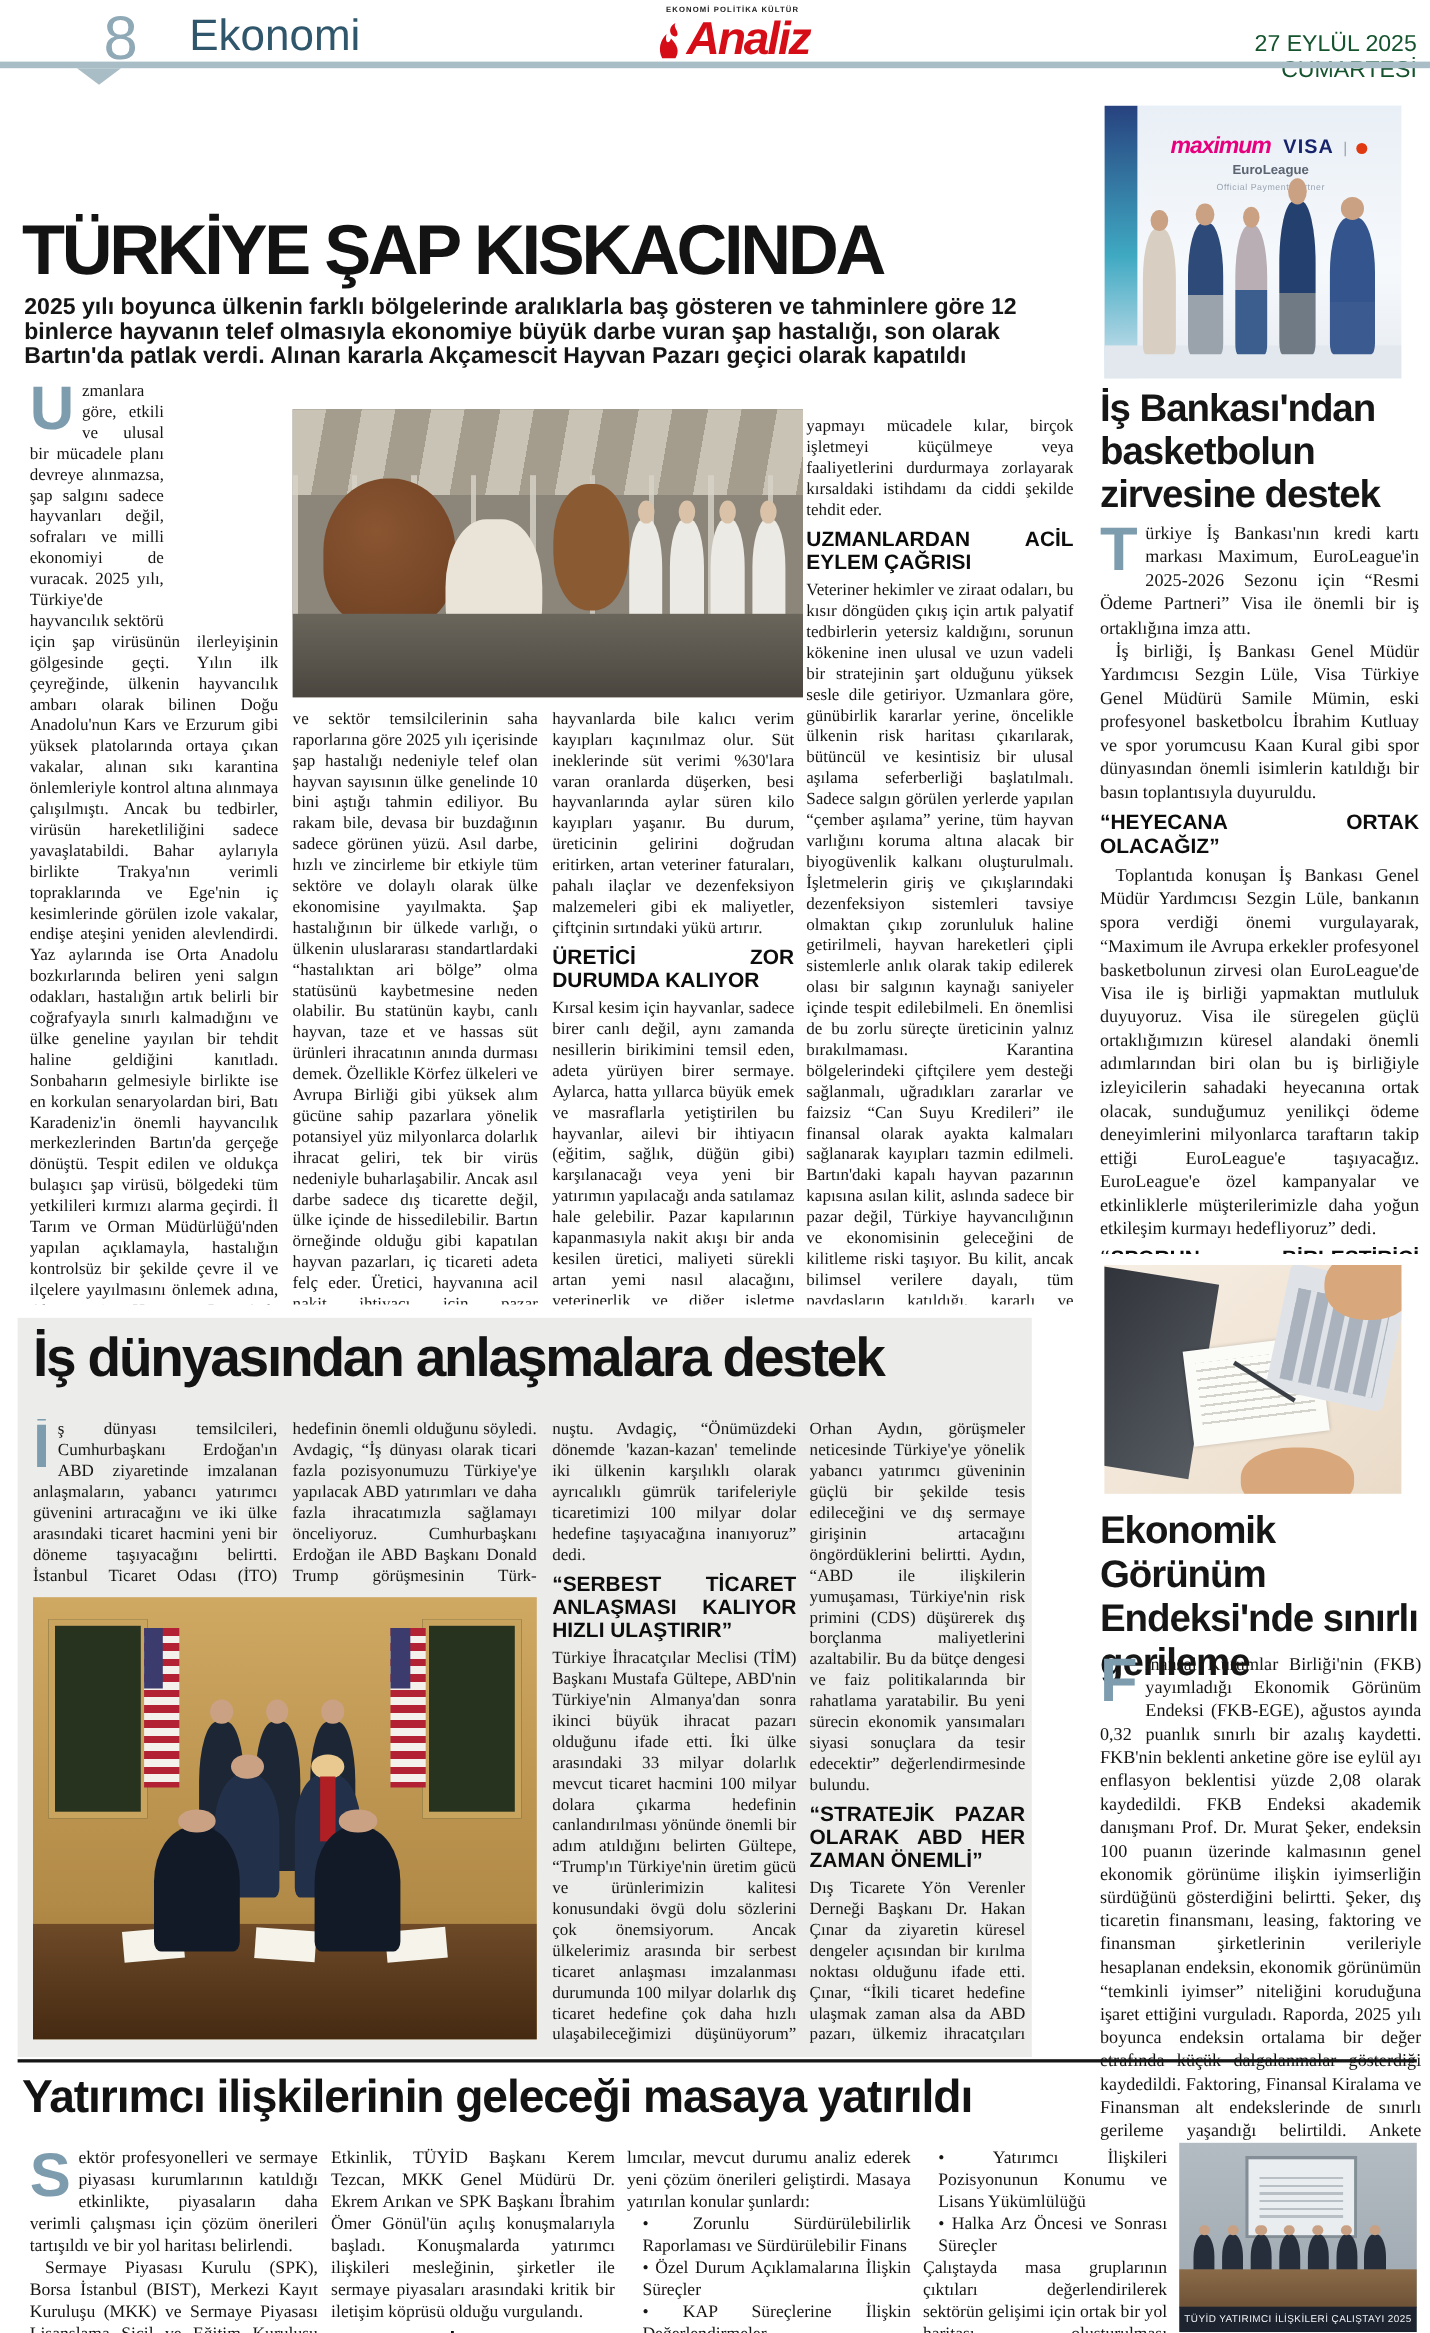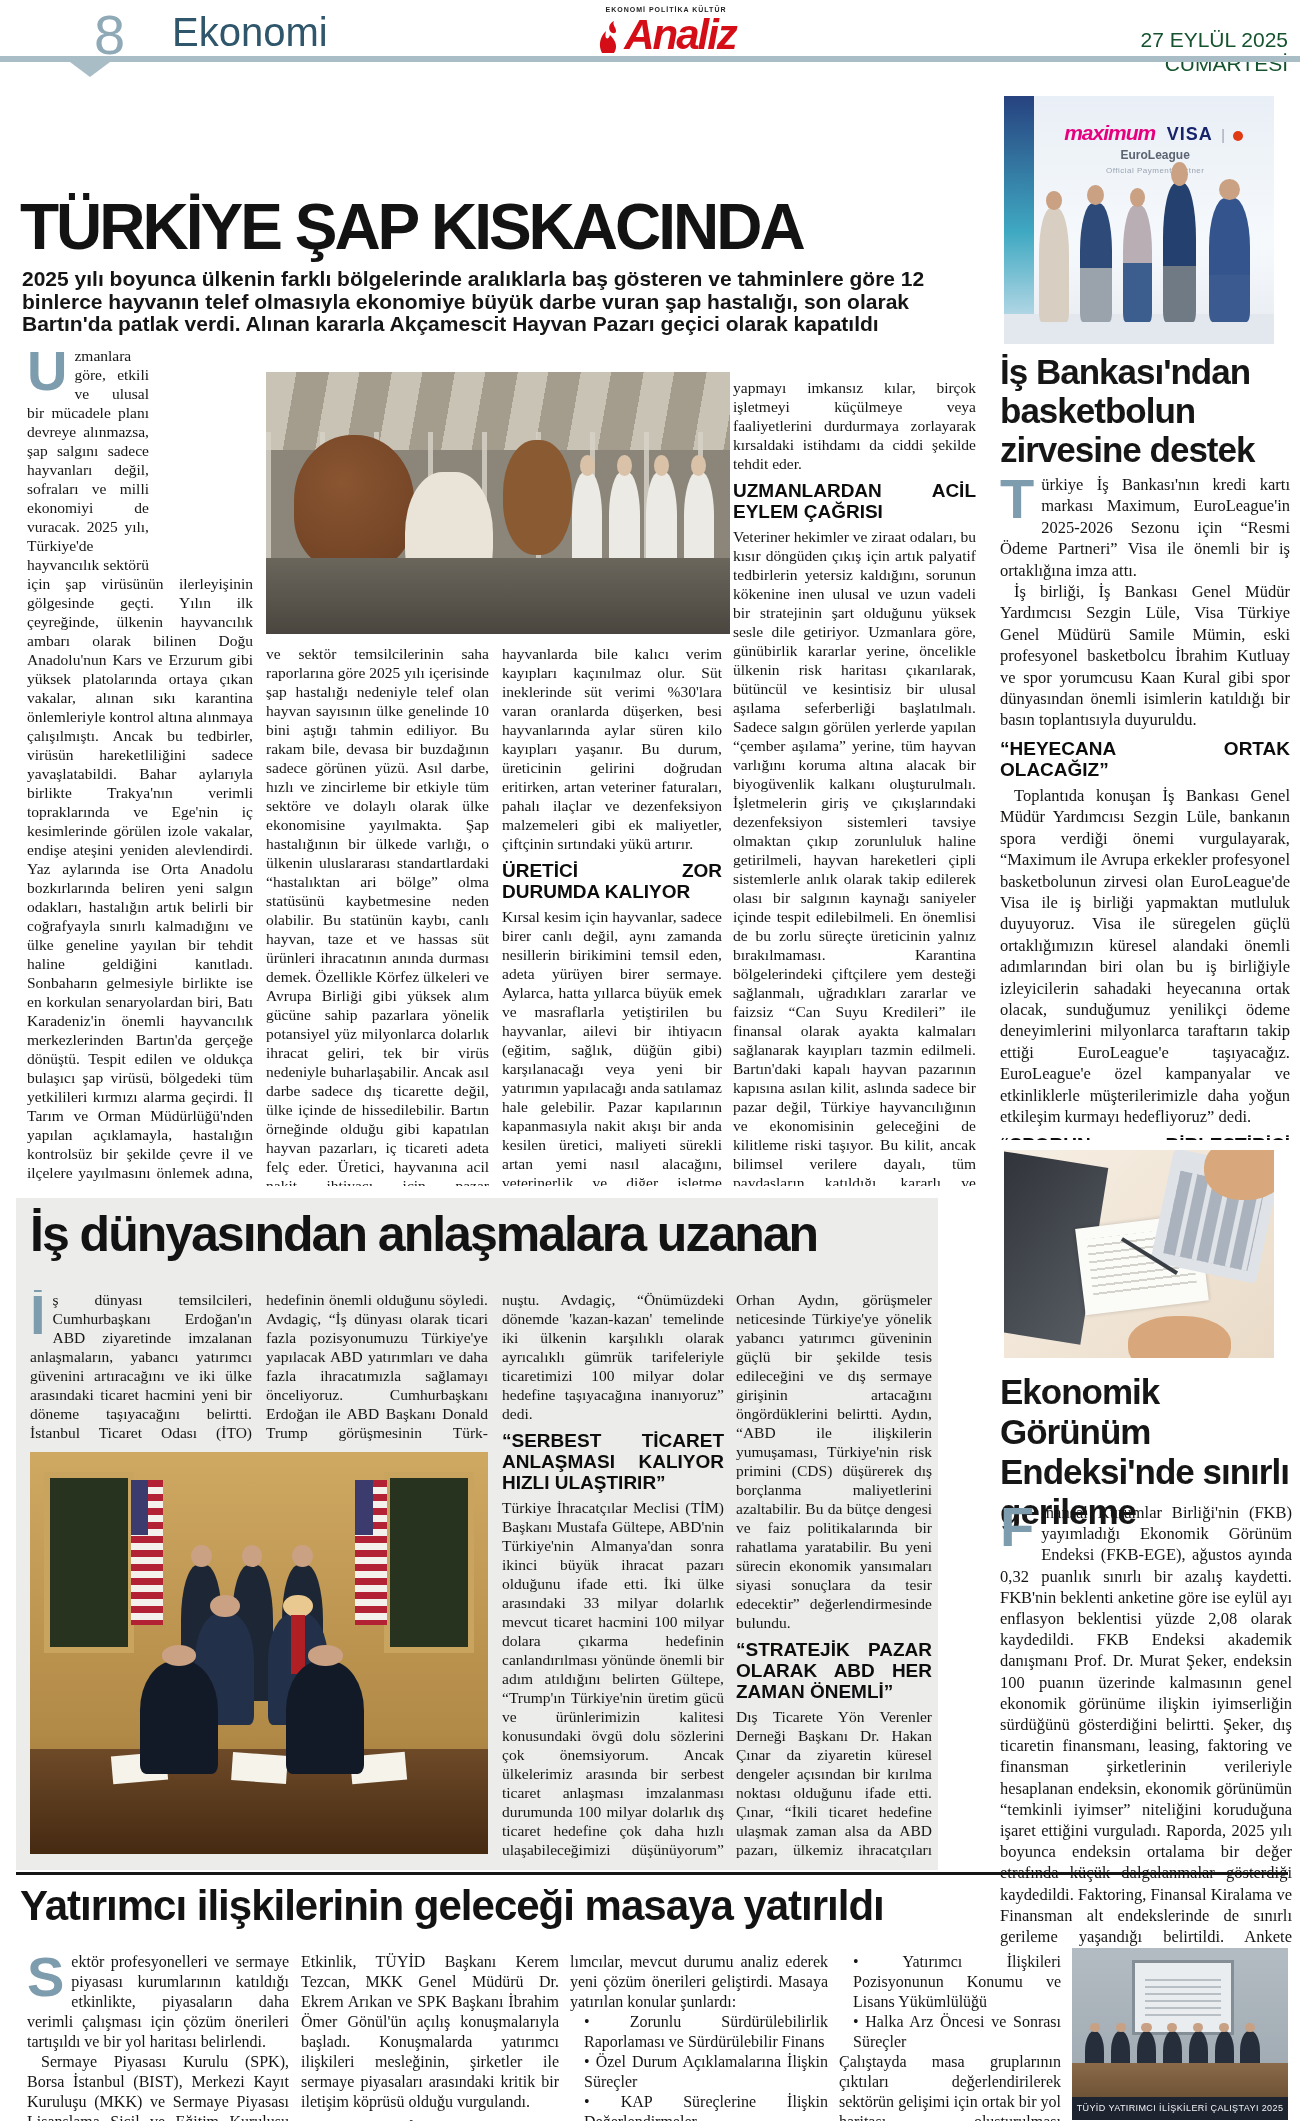--- a/index.html
+++ b/index.html
@@ -197,21 +197,21 @@
     <p class="noind">ve sektör temsilcilerinin saha raporlarına göre 2025 yılı içerisinde şap hastalığı nedeniyle telef olan hayvan sayısının ülke genelinde 10 bini aştığı tahmin ediliyor. Bu rakam bile, devasa bir buzdağının sadece görünen yüzü. Asıl darbe, hızlı ve zincirleme bir etkiyle tüm sektöre ve dolaylı olarak ülke ekonomisine yayılmakta. Şap hastalığının bir ülkede varlığı, o ülkenin uluslararası standartlardaki “hastalıktan ari bölge” olma statüsünü kaybetmesine neden olabilir. Bu statünün kaybı, canlı hayvan, taze et ve hassas süt ürünleri ihracatının anında durması demek. Özellikle Körfez ülkeleri ve Avrupa Birliği gibi yüksek alım gücüne sahip pazarlara yönelik potansiyel yüz milyonlarca dolarlık ihracat geliri, tek bir virüs nedeniyle buharlaşabilir. Ancak asıl darbe sadece dış ticarette değil, ülke içinde de hissedilebilir. Bartın örneğinde olduğu gibi kapatılan hayvan pazarları, iç ticareti adeta felç eder. Üretici, hayvanına acil nakit ihtiyacı için pazar bulamazken, besici de kesime göndereceği veya yetiştireceği hayvana ulaşamaz hale gelir. Bu kilitlenme, piyasada arz-talep dengesizliğine, fiyatlarda öngörülemez dalgalanmalara ve spekülasyona zemin hazırlar. Buna ek olarak, hastalığı atlatan</p>
   </div>
 
   <div class="abs bodycol" id="colB">
     <p class="noind">hayvanlarda bile kalıcı verim kayıpları kaçınılmaz olur. Süt ineklerinde süt verimi %30'lara varan oranlarda düşerken, besi hayvanlarında aylar süren kilo kayıpları yaşanır. Bu durum, üreticinin gelirini doğrudan eritirken, artan veteriner faturaları, pahalı ilaçlar ve dezenfeksiyon malzemeleri gibi ek maliyetler, çiftçinin sırtındaki yükü artırır.</p>
     <div class="kicker">ÜRETİCİ ZOR DURUMDA KALIYOR</div>
     <p class="noind">Kırsal kesim için hayvanlar, sadece birer canlı değil, aynı zamanda nesillerin birikimini temsil eden, adeta yürüyen birer sermaye. Aylarca, hatta yıllarca büyük emek ve masraflarla yetiştirilen bu hayvanlar, ailevi bir ihtiyacın (eğitim, sağlık, düğün gibi) karşılanacağı veya yeni bir yatırımın yapılacağı anda satılamaz hale gelebilir. Pazar kapılarının kapanmasıyla nakit akışı bir anda kesilen üretici, maliyeti sürekli artan yemi nasıl alacağını, veterinerlik ve diğer işletme giderlerini nasıl karşılayacağını bilemez duruma düşebilir. Bu durum, on binlerce üreticiyi ortak bir borç sarmalının içine iter. Karantina sürecinin belirsizliği, gelecek adına plan</p>
   </div>
 
   <div class="abs bodycol" id="colD">
-    <p class="noind">yapmayı imkansız kılar, birçok işletmeyi küçülmeye veya faaliyetlerini durdurmaya zorlayarak kırsaldaki istihdamı da ciddi şekilde tehdit eder.</p>
+    <p class="noind">yapmayı mücadele kılar, birçok işletmeyi küçülmeye veya faaliyetlerini durdurmaya zorlayarak kırsaldaki istihdamı da ciddi şekilde tehdit eder.</p>
     <div class="kicker">UZMANLARDAN ACİL EYLEM ÇAĞRISI</div>
     <p class="noind">Veteriner hekimler ve ziraat odaları, bu kısır döngüden çıkış için artık palyatif tedbirlerin yetersiz kaldığını, sorunun kökenine inen ulusal ve uzun vadeli bir stratejinin şart olduğunu yüksek sesle dile getiriyor. Uzmanlara göre, günübirlik kararlar yerine, öncelikle ülkenin risk haritası çıkarılarak, bütüncül ve kesintisiz bir ulusal aşılama seferberliği başlatılmalı. Sadece salgın görülen yerlerde yapılan “çember aşılama” yerine, tüm hayvan varlığını koruma altına alacak bir biyogüvenlik kalkanı oluşturulmalı. İşletmelerin giriş ve çıkışlarındaki dezenfeksiyon sistemleri tavsiye olmaktan çıkıp zorunluluk haline getirilmeli, hayvan hareketleri çipli sistemlerle anlık olarak takip edilerek olası bir salgının kaynağı saniyeler içinde tespit edilebilmeli. En önemlisi de bu zorlu süreçte üreticinin yalnız bırakılmaması. Karantina bölgelerindeki çiftçilere yem desteği sağlanmalı, uğradıkları zararlar ve faizsiz “Can Suyu Kredileri” ile finansal olarak ayakta kalmaları sağlanarak kayıpları tazmin edilmeli. Bartın'daki kapalı hayvan pazarının kapısına asılan kilit, aslında sadece bir pazar değil, Türkiye hayvancılığının ve ekonomisinin geleceğini de kilitleme riski taşıyor. Bu kilit, ancak bilimsel verilere dayalı, tüm paydaşların katıldığı, kararlı ve tavizsiz bir mücadeleyle açılabilir. Aksi takdirde, bugün kontrol altına alınamayan bu salgın, yarın gelecekte hem üreticinin ocağını söndürecek hem de tarladan sofraya uzanan zincirde, tüm tüketicileri etkileyecek çok daha büyük bir yangını başlatabilir.</p>
   </div>
 
   <div class="abs" id="bphoto">
     <div class="mx-strip"></div>
     <div class="mx-logos sans">
       <span class="mx-b1">maximum</span>
       <span class="mx-b2">VISA</span>
       <span class="mx-div">|</span>
@@ -245,21 +245,21 @@
     <div class="cl-hand2"></div>
     <div class="cl-pen"></div>
   </div>
 
   <div class="abs sans" id="eheadline">Ekonomik Görünüm Endeksi'nde sınırlı gerileme</div>
   <div class="abs bodycol" id="ebody">
     <p class="noind"><span class="dcap">F</span><span>inansal Kurumlar Birliği'nin (FKB) yayımladığı Ekonomik Görünüm Endeksi (FKB-EGE), ağustos ayında 0,32 puanlık sınırlı bir azalış kaydetti. FKB'nin beklenti anketine göre ise eylül ayı enflasyon beklentisi yüzde 2,08 olarak kaydedildi. FKB Endeksi akademik danışmanı Prof. Dr. Murat Şeker, endeksin 100 puanın üzerinde kalmasının genel ekonomik görünüme ilişkin iyimserliğin sürdüğünü gösterdiğini belirtti. Şeker, dış ticaretin finansmanı, leasing, faktoring ve finansman şirketlerinin verileriyle hesaplanan endeksin, ekonomik görünümün “temkinli iyimser” niteliğini koruduğuna işaret ettiğini vurguladı. Raporda, 2025 yılı boyunca endeksin ortalama bir değer etrafında küçük dalgalanmalar gösterdiği kaydedildi. Faktoring, Finansal Kiralama ve Finansman alt endekslerinde de sınırlı gerileme yaşandığı belirtildi. Ankete katılanların 2025 yıl sonu GSYH büyüme beklentisi ise yüzde 3,12 olarak öngörülüyor.</span></p>
   </div>
 
   <div class="abs" id="midpanel"></div>
-  <div class="abs sans" id="mheadline">İş dünyasından anlaşmalara uzanan</div>
+  <div class="abs sans" id="mheadline">İş dünyasından anlaşmalara destek</div>
 
   <div class="abs midcol" id="mc1">
     <p class="noind"><span class="dcap">İ</span><span>ş dünyası temsilcileri, Cumhurbaşkanı Erdoğan'ın ABD ziyaretinde imzalanan anlaşmaların, yabancı yatırımcı güvenini artıracağını ve iki ülke arasındaki ticaret hacmini yeni bir döneme taşıyacağını belirtti. İstanbul Ticaret Odası (İTO) Başkanı Şekib Avdagiç, Türkiye'nin geçen yıl ABD ile dış ticarette 65 fasılda fazla verdiğini belirterek, iki ülkenin ticaretini 100 milyar dolara çıkarma</span></p>
   </div>
   <div class="abs midcol" id="mc2">
     <p class="noind">hedefinin önemli olduğunu söyledi. Avdagiç, “İş dünyası olarak ticari fazla pozisyonumuzu Türkiye'ye yapılacak ABD yatırımları ve daha fazla ihracatımızla sağlamayı önceliyoruz. Cumhurbaşkanı Erdoğan ile ABD Başkanı Donald Trump görüşmesinin Türk-Amerikan ilişkilerine ivme katacağına ve ticari ilişkilerimizi yeni bir paradigmaya kavuşturacağına inanıyoruz” diye ko-</p>
   </div>
 
   <div class="abs" id="ophoto">
     <div class="ov-win ov-w1"></div>

